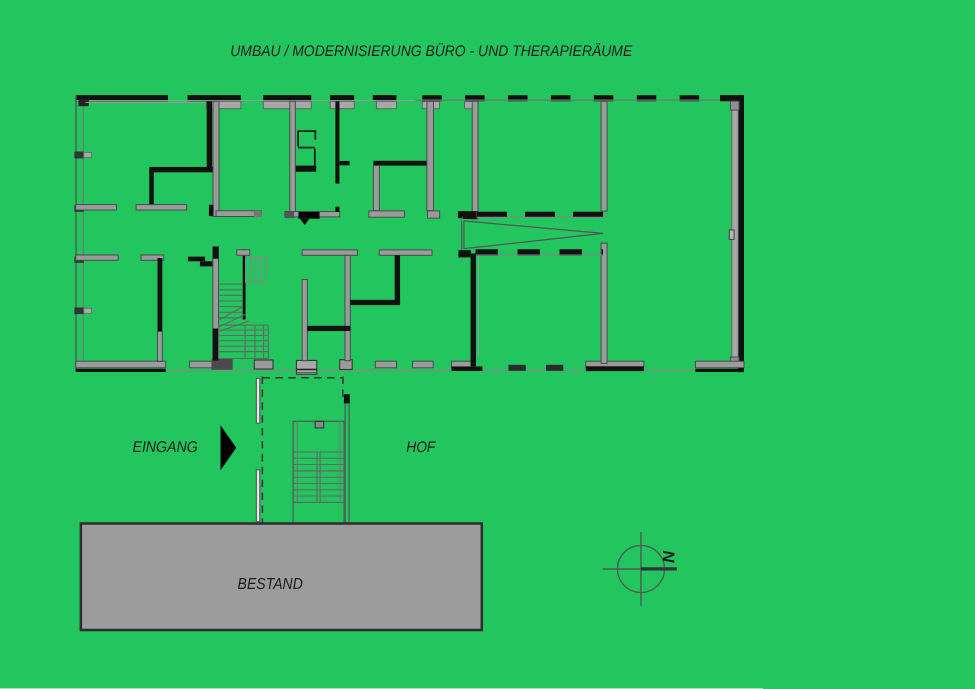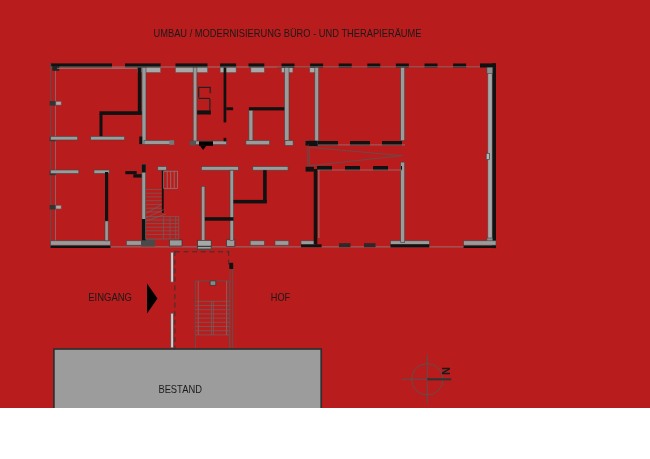--- a/index.html
+++ b/index.html
@@ -1,17 +1,17 @@
 <!DOCTYPE html>
 <html><head>
 <meta charset="utf-8">
 <style>
 html,body{margin:0;padding:0;background:#fff;}
-#page{position:relative;width:650px;height:408px;background:#b91c1c;overflow:hidden;
-font-family:"Liberation Sans",sans-serif;}
+#page{position:relative;width:650px;height:459px;background:#22c55e;overflow:hidden;
+font-family:"Liberation Sans",sans-serif;font-style:italic;}
 svg{position:absolute;left:0;top:0;}
 text{font-family:"Liberation Sans",sans-serif;fill:#1a1a1a;}
 </style>
 </head>
 <body>
 <div id="page">
 <svg width="650" height="459" viewBox="0 0 650 459">
 
 <text x="153.5" y="37" font-size="10.3" textLength="268" lengthAdjust="spacingAndGlyphs">UMBAU / MODERNISIERUNG BÜRO - UND THERAPIERÄUME</text>
 

